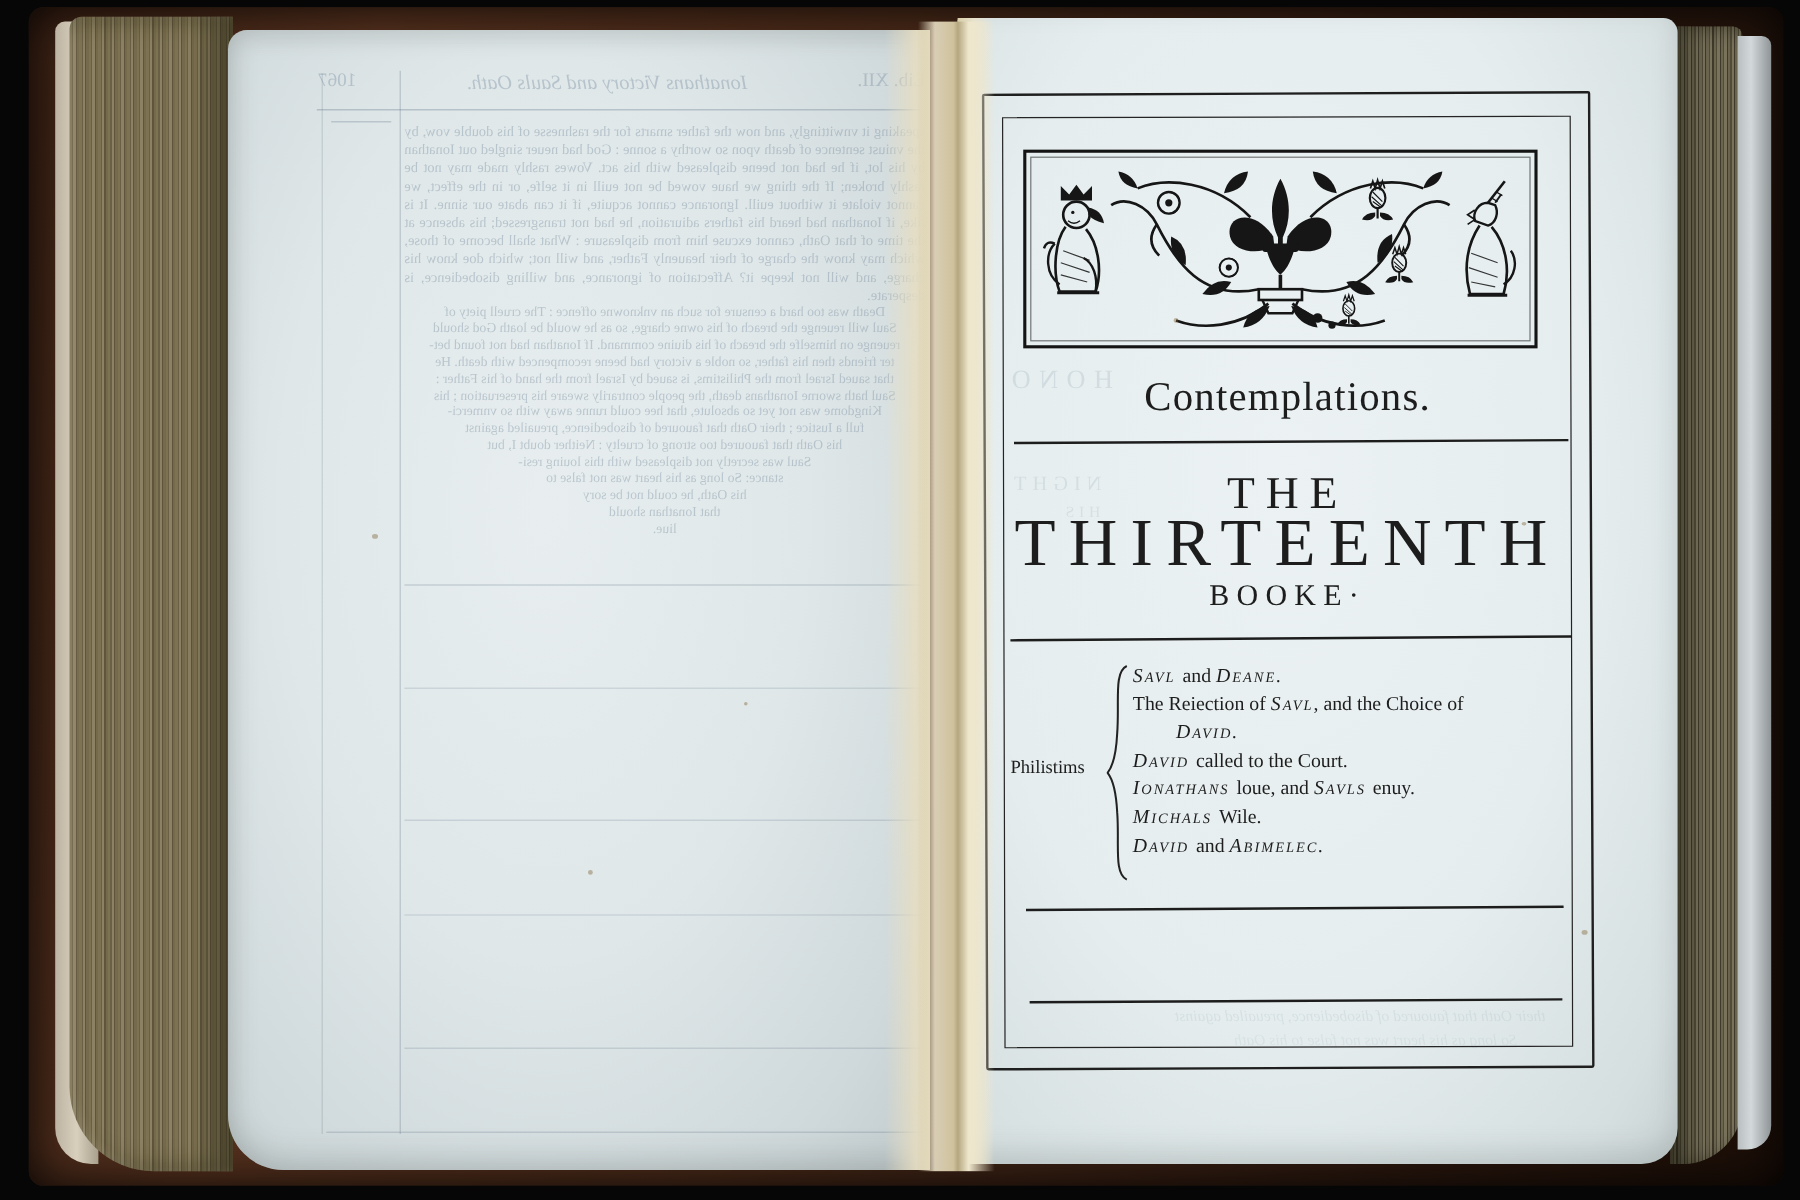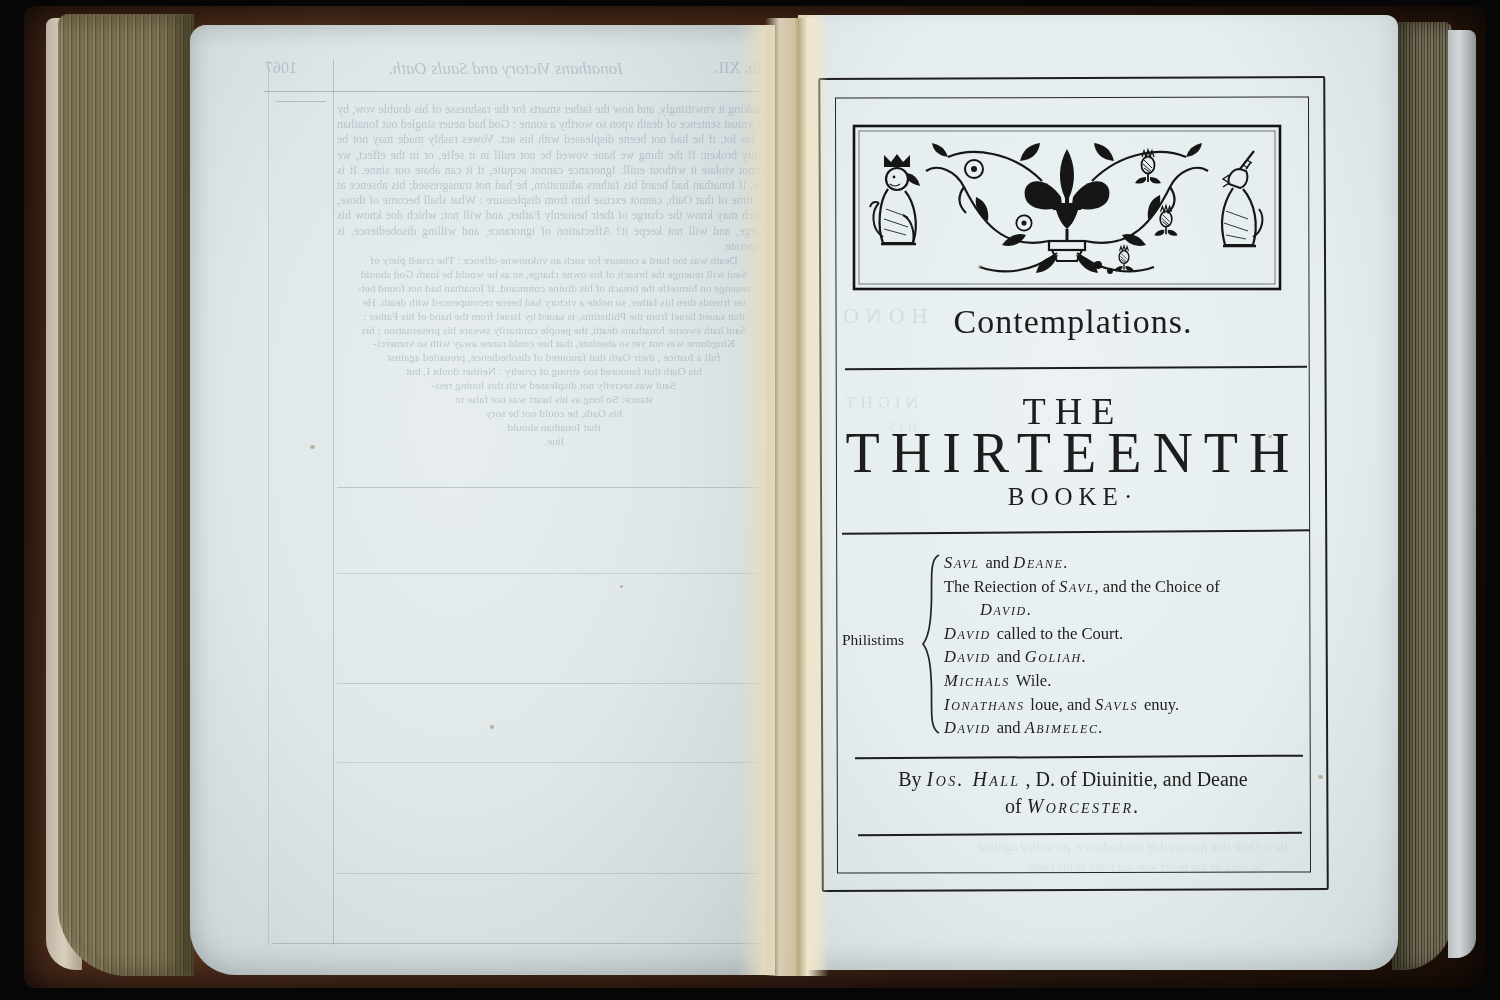--- a/index.html
+++ b/index.html
@@ -35,21 +35,21 @@
          background:linear-gradient(90deg,rgba(220,226,226,0) 0%,rgba(233,224,198,.9) 22%,#cfc29d 46%,#b5a880 52%,#efe7cd 66%,rgba(236,240,240,0) 100%);}
   
   .rule{position:absolute;background:var(--ink,#1d1d1d);height:1.6px;}
   .bleed-line{position:absolute;background:#5f7486;}
   .frame-outer{position:absolute;left:22px;top:62px;width:503px;height:810px;
          border:2.2px solid #1f1f1f;transform:rotate(-.25deg);border-radius:2px;}
   .frame-inner{position:absolute;left:38px;top:82px;width:472px;height:774px;
          border:1.6px solid #242424;transform:rotate(-.15deg);}
   
   .t-center{position:absolute;left:40px;width:470px;text-align:center;color:var(--ink,#1d1d1d);}
-  .main-title{top:288px;font-size:34px;letter-spacing:1px;}
+  .main-title{top:298px;font-size:34px;letter-spacing:1px;}
   .series-the{top:374px;font-size:38px;letter-spacing:9px;}
   .series-book{top:406px;font-size:56px;letter-spacing:11px;}
   .series-booke{top:468px;font-size:25px;letter-spacing:6px;}
   .r1{top:352px;left:47px;width:462px;transform:rotate(-.3deg);}
   .r2{top:516px;left:44px;width:468px;transform:rotate(-.4deg);}
   .r3{top:741px;left:57px;width:448px;transform:rotate(-.35deg);}
   .r4{top:818px;left:60px;width:444px;height:2.2px;transform:rotate(-.3deg);}
   .containing-block{position:absolute;left:40px;top:536px;width:480px;height:195px;color:var(--ink,#1d1d1d);}
   .containing-label{position:absolute;left:4px;top:80px;font-size:15.5px;}
   .brace{position:absolute;left:84px;top:2px;}
@@ -246,32 +246,27 @@
     <div class="containing-block">
       <span class="containing-label">Philistims</span>
       <svg class="brace" width="20" height="182" viewBox="0 0 20 182">
         <path d="M17,2 C6,7 11,32 9,58 C8,78 5,86 1,91 C5,96 8,104 9,124 C11,150 6,175 17,180" fill="none" stroke="#222" stroke-width="1.7"></path>
       </svg>
       <div class="contents-list" id="contents-list">
           <div class="c-line"><span class="seg-sc">Savl </span><span class="seg-it">and </span><span class="seg-sc">Deane.</span></div>
           <div class="c-line"><span class="seg-it">The Reiection of </span><span class="seg-sc">Savl</span><span class="seg-it">, and the Choice of</span></div>
           <div class="c-line indent"><span class="seg-sc">David.</span></div>
           <div class="c-line"><span class="seg-sc">David </span><span class="seg-it">called to the Court.</span></div>
-          <div class="c-line"><span class="seg-sc">David </span><span class="seg-it">and </span><span class="seg-sc">Goliah.</span></div>
+          <div class="c-line"><span class="seg-sc">Ionathans </span><span class="seg-it">loue, and </span><span class="seg-sc">Savls </span><span class="seg-it">enuy.</span></div>
           <div class="c-line"><span class="seg-sc">Michals </span><span class="seg-it">Wile.</span></div>
-          <div class="c-line"><span class="seg-sc">Ionathans </span><span class="seg-it">loue, and </span><span class="seg-sc">Savls </span><span class="seg-it">enuy.</span></div>
           <div class="c-line"><span class="seg-sc">David </span><span class="seg-it">and </span><span class="seg-sc">Abimelec.</span></div>
         </div>
     </div>
 
     <div class="rule r3"></div>
-    <div class="byline" id="byline">
-        <div><span class="seg-rm">By </span><span class="seg-sc">Ios. Hall</span><span class="seg-rm"> , D. of Diuinitie, and Deane</span></div>
-        <div><span class="seg-it">of </span><span class="seg-sc">Worcester.</span></div>
-      </div>
     <div class="rule r4"></div>
 
     <div class="speck" style="left:180px;top:250px;width:4px;height:4px"></div>
     <div class="speck" style="left:470px;top:420px;width:4px;height:3px"></div>
     <div class="speck" style="left:520px;top:760px;width:5px;height:4px"></div>
   </div>
 
 </div>
 
 </body></html>

